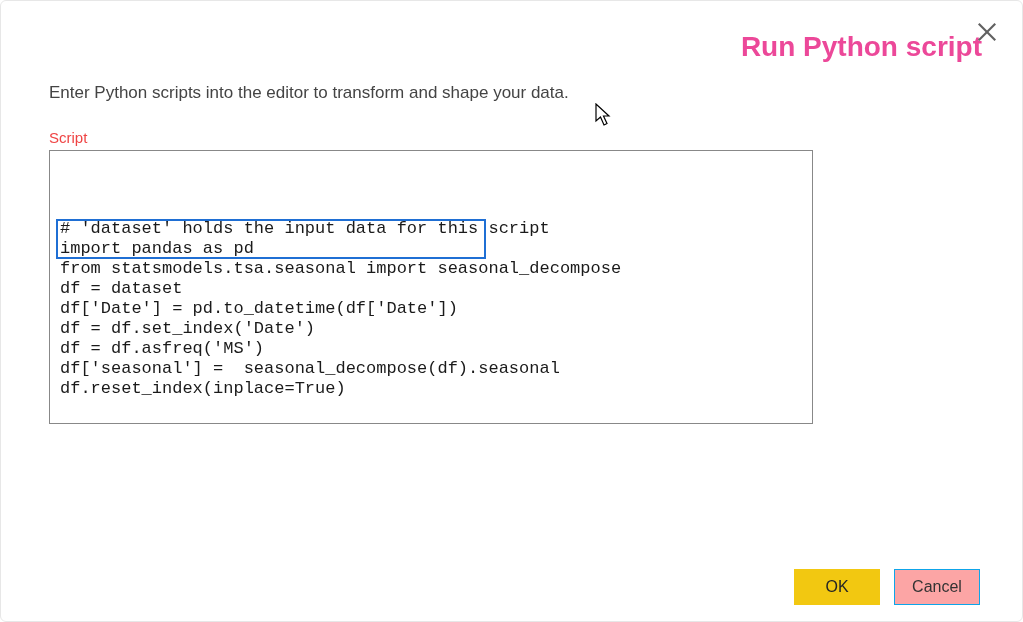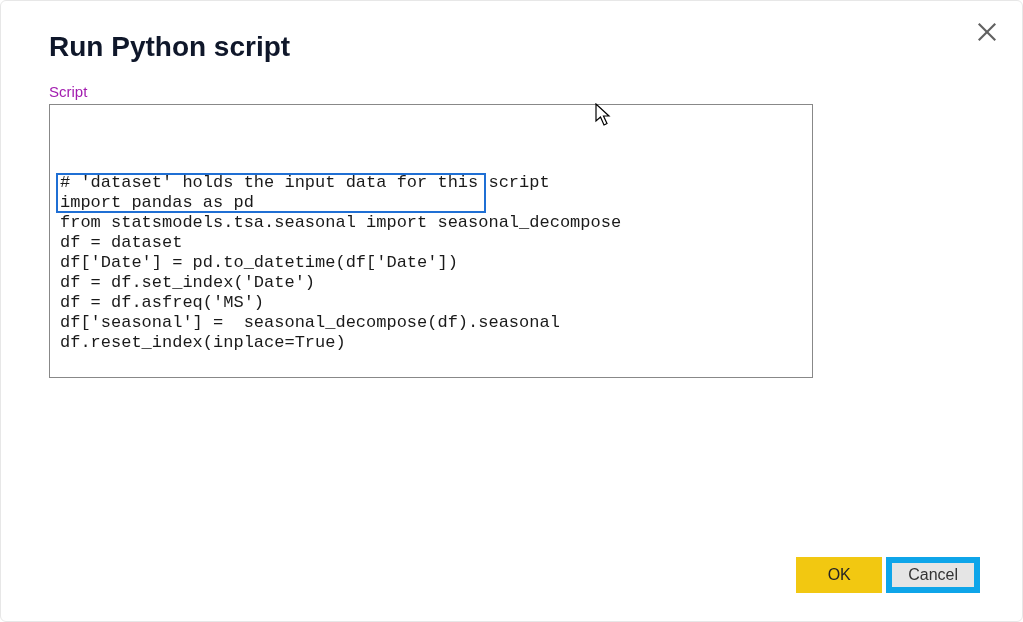--- a/index.html
+++ b/index.html
@@ -26,31 +26,32 @@
     right: 24px;
     width: 22px;
     height: 22px;
     cursor: pointer;
     color: #606060;
   }
   .close-btn svg { width: 100%; height: 100%; }
   .title {
     font-size: 28px;
     font-weight: 600;
-    color: #0f172a;
+    color: #ec4899;
     margin: 2px 0 20px;
+    text-align: right;
   }
   .subtitle {
     font-size: 17px;
     color: #444;
     margin-bottom: 26px;
   }
   .field-label {
     font-size: 15px;
-    color: #a21caf;
+    color: #ef4444;
     margin-bottom: 4px;
   }
   .editor {
     position: relative;
     border: 1px solid #888;
     width: 764px;
     height: 274px;
     padding: 8px 10px;
     font-family: Consolas, "Courier New", monospace;
     font-size: 17px;
@@ -71,44 +72,44 @@
     pointer-events: none;
   }
   .hint {
     font-size: 17px;
     color: #444;
     margin-top: 14px;
     line-height: 26px;
   }
   .button-row {
     position: absolute;
-    bottom: 28px;
+    bottom: 16px;
     right: 42px;
     display: flex;
-    gap: 4px;
+    gap: 14px;
   }
   .btn {
     height: 36px;
     min-width: 86px;
     font-size: 16px;
     display: flex;
     align-items: center;
     justify-content: center;
     cursor: pointer;
     border: none;
     padding: 0 16px;
   }
   .btn-ok {
     background: #f2c811;
     color: #252525;
   }
   .btn-cancel {
-    background: #e5e5e5;
+    background: #fca5a5;
     color: #333;
-    border: 6px solid #0ea5e9;
+    border: 1px solid #0ea5e9;
   }
   .cursor-ptr {
     position: absolute;
     left: 594px;
     top: 102px;
     width: 18px;
     height: 24px;
     pointer-events: none;
     z-index: 50;
   }
@@ -126,20 +127,21 @@
   </div>
 
   <div class="cursor-ptr">
     <svg viewBox="0 0 18 24">
         <path d="M1 1 L1 18 L5.5 14 L9 22 L12 20.5 L8.5 13 L14 13 Z" fill="#fff" stroke="#000" stroke-width="1.2"></path>
       </svg>
   </div>
 
   <h1 class="title">Run Python script</h1>
 
+  <div class="subtitle">Enter Python scripts into the editor to transform and shape your data.</div>
 
   <div class="field-label">Script</div>
 
   <div class="editor" id="script-editor">
     <div class="highlight-box"></div>
   <div class="code-line"># 'dataset' holds the input data for this script</div><div class="code-line">import pandas as pd</div><div class="code-line">from statsmodels.tsa.seasonal import seasonal_decompose</div><div class="code-line">df = dataset</div><div class="code-line">df['Date'] = pd.to_datetime(df['Date'])</div><div class="code-line">df = df.set_index('Date')</div><div class="code-line">df = df.asfreq('MS')</div><div class="code-line">df['seasonal'] =  seasonal_decompose(df).seasonal</div><div class="code-line">df.reset_index(inplace=True)</div></div>
 
 
   <div class="button-row">
     <button class="btn btn-ok">OK</button>

